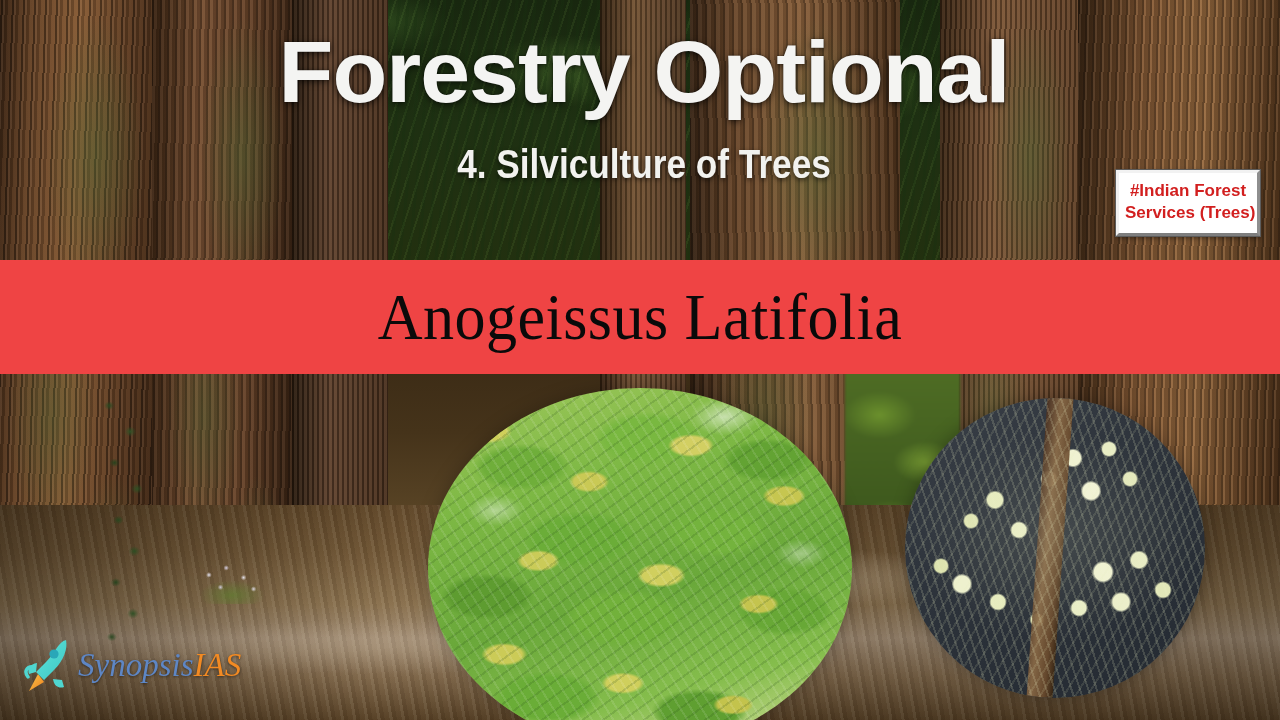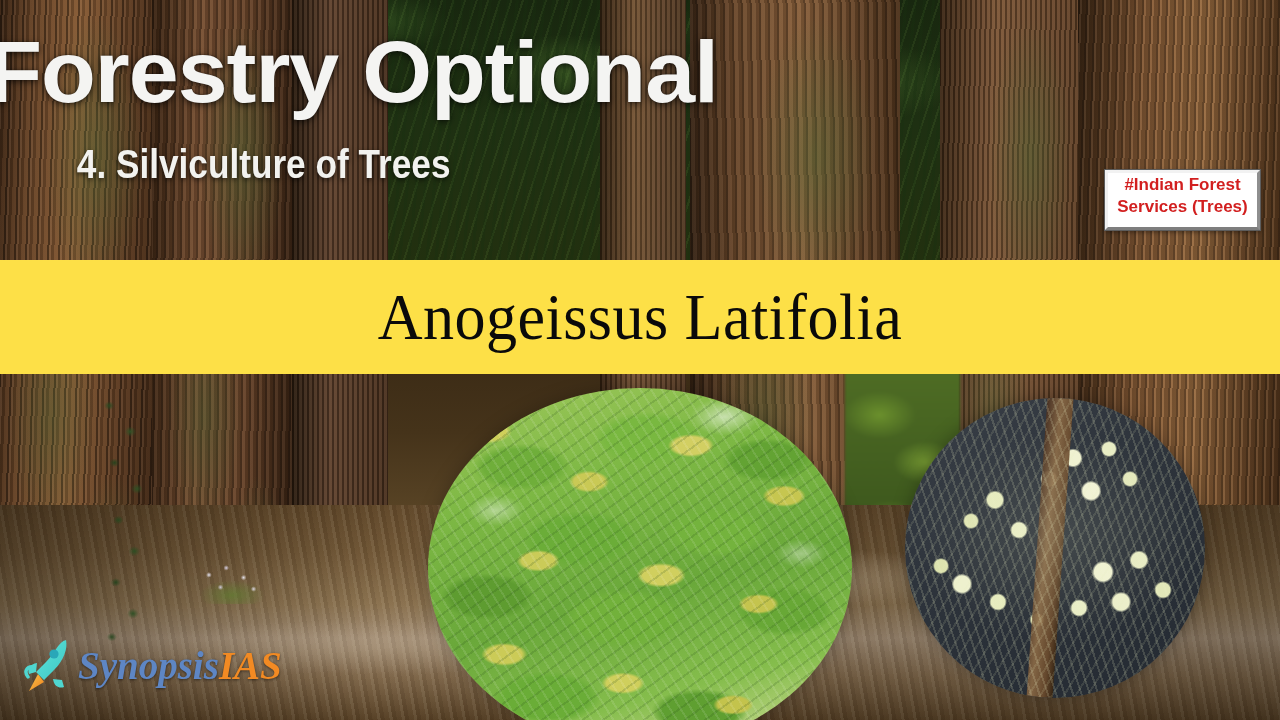--- a/index.html
+++ b/index.html
@@ -158,21 +158,22 @@
       radial-gradient(ellipse 7px 6px at 34% 50%, rgba(38,70,30,0.95), rgba(0,0,0,0) 72%),
       radial-gradient(ellipse 8px 7px at 58% 62%, rgba(44,78,34,0.95), rgba(0,0,0,0) 72%),
       radial-gradient(ellipse 7px 6px at 30% 74%, rgba(36,66,28,0.95), rgba(0,0,0,0) 72%),
       radial-gradient(ellipse 8px 7px at 56% 86%, rgba(46,80,36,0.95), rgba(0,0,0,0) 72%),
       radial-gradient(ellipse 7px 6px at 24% 95%, rgba(38,70,30,0.9), rgba(0,0,0,0) 72%);
   }
 
   
   .header-block {
     position: absolute;
-    left: 0; right: 0; top: 0; height: 260px;
+    left: 8px; right: 0; top: 0; height: 260px;
+    text-align: center;
     z-index: 6;
   }
   .main-title {
     margin-top: 28px;
     font-family: "Liberation Sans Narrow", "Liberation Sans", sans-serif;
     font-weight: 700;
     font-size: 88px;
     line-height: 1.0;
     letter-spacing: -1px;
     color: #f4f4f2;
@@ -187,22 +188,22 @@
     line-height: 1.0;
     color: #f2f2ef;
     text-shadow: 0 2px 6px rgba(0,0,0,0.62);
     transform: scaleX(0.88);
   }
 
   
   .ifos-badge {
     position: absolute;
     right: 20px; top: 170px;
-    width: 155px;
-    padding: 1px 6px 8px;
+    width: 144px;
+    padding: 7px 6px 8px;
     background: #ffffff;
     border-top: 3px solid #f2f2f2;
     border-left: 3px solid #f0f0f0;
     border-right: 3px solid #8e8e8e;
     border-bottom: 3px solid #7e7e7e;
     outline: 1px solid #5c5c5c;
     box-shadow: 0 2px 5px rgba(0,0,0,0.45);
     text-align: center;
     z-index: 8;
   }
@@ -213,21 +214,21 @@
     line-height: 1.32;
     color: #d21f1f;
     white-space: nowrap;
   }
 
   
   .yellow-banner {
     position: absolute;
     left: 0; right: 0; top: 260px;
     height: 114px;
-    background: #fde047;
+    background: #ef4444;
     display: flex;
     align-items: center;
     justify-content: center;
     z-index: 7;
   }
   .species-name {
     font-family: "Liberation Serif", "DejaVu Serif", serif;
     font-weight: 400;
     font-size: 66px;
     line-height: 1;
@@ -338,22 +339,22 @@
     left: 24px; bottom: 26px;
     display: flex;
     align-items: center;
     z-index: 9;
   }
   .rocket-icon { width: 52px; height: 58px; display: block; }
   .logo-text {
     margin-left: 2px;
     font-family: "Liberation Serif", "DejaVu Serif", serif;
     font-style: italic;
-    font-weight: 700;
-    font-size: 39px;
+    font-weight: 400;
+    font-size: 33px;
     line-height: 1;
     white-space: nowrap;
     text-shadow: 0 1px 3px rgba(0,0,0,0.55);
   }
   .logo-synopsis { color: #5e86c4; }
   .logo-ias { color: #f28a23; }
 </style>
 </head>
 <body>
 

